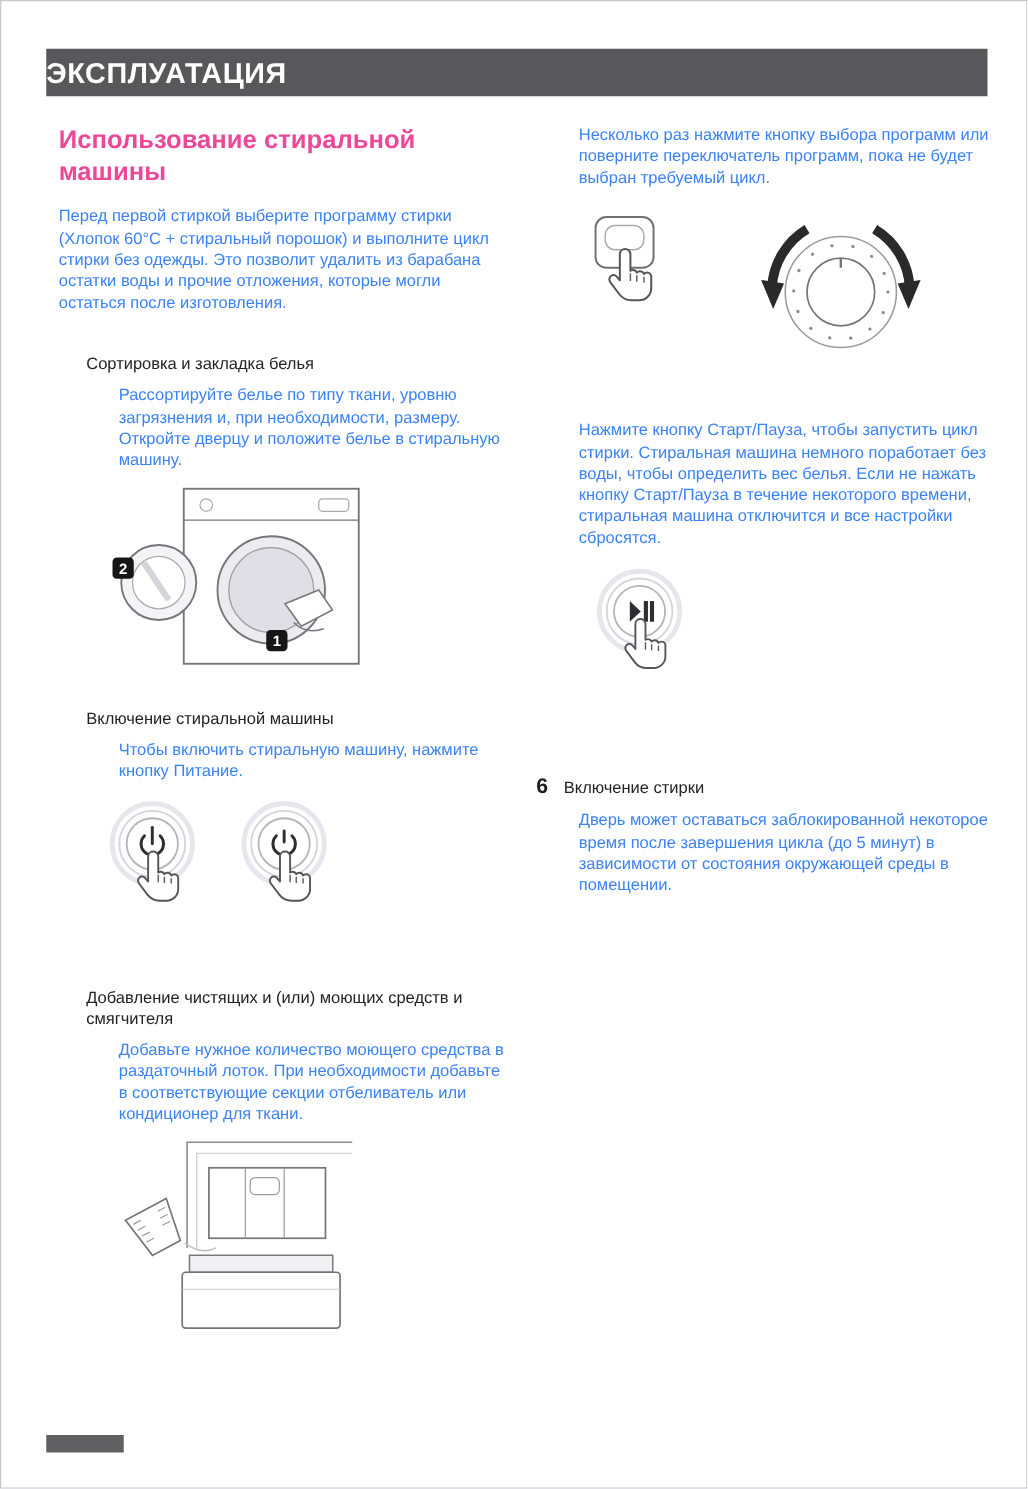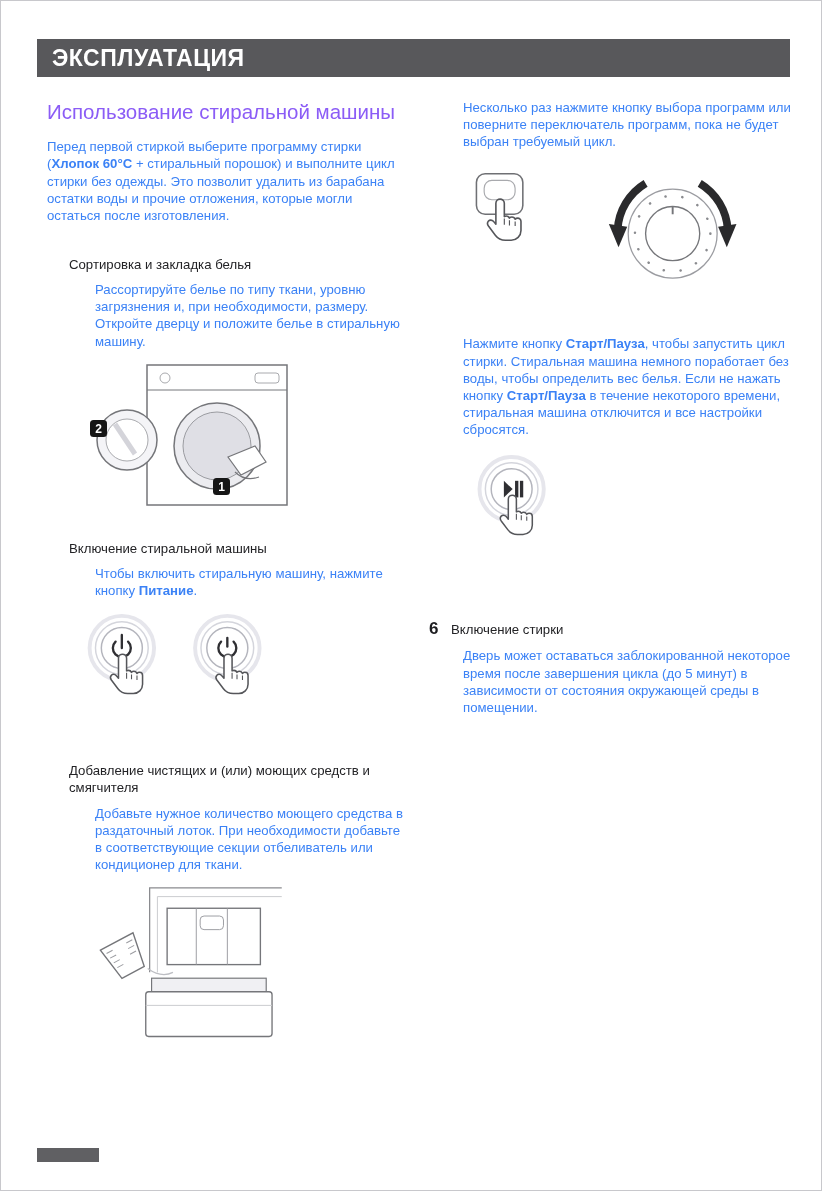--- a/index.html
+++ b/index.html
@@ -16,32 +16,32 @@
     overflow:hidden;
   }
   .header-bar {
     position:absolute; left:36px; top:38px;
     width:753px; height:38px;
     background:#58585b;
     display:flex; align-items:center;
   }
   .header-title {
     color:#ffffff; font-weight:bold; font-size:23px;
-    padding-left:15px; letter-spacing:.5px;
+    letter-spacing:.5px;
   }
   .columns {
     position:absolute; left:46px; top:98px;
     width:744px; display:flex; gap:50px;
   }
   .col-left  { width:356px; flex:0 0 356px; }
   .col-right { width:338px; flex:0 0 338px; }
 
   .doc-title {
-    font-size:20.5px; font-weight:normal; line-height:1.28;
-    margin-bottom:13px; color:#8b5cf6;
+    font-size:20.5px; font-weight:bold; line-height:1.28;
+    margin-bottom:13px; color:#ec4899;
   }
   .body {
     font-size:13.2px; line-height:1.3; color:#3b82f6;
   }
   .intro { margin-bottom:32px; }
 
   .step-heading {
     font-size:13.2px; line-height:1.3;
     margin:0 0 8px 22px;
   }
@@ -65,21 +65,21 @@
     font-weight:bold; font-size:17px; color:#1d1d20;
     width:22px; margin-left:-24px; flex:0 0 22px;
   }
   .step6 { margin-top:44px; }
   .step6 .step-body { margin-bottom:12px; }
 
   .footer-tab {
     position:absolute; left:36px; top:1147px;
     width:62px; height:14px; background:#606063;
   }
-  b { font-weight:bold; }
+  b { font-weight:normal; }
 </style>
 </head>
 <body>
 
 <svg width="0" height="0" style="position:absolute" aria-hidden="true">
   <defs>
     <g id="hand">
       <path d="M12.7 2 C11 2 9 3.2 9 5.7 L9 24 C9 24 7.8 22.5 6.8 21.4 C5.6 20.1 3.6 20 2.5 21.2 C1.4 22.4 1.5 24.2 2.5 25.6 L8.5 33.6 C10.6 36.4 13.9 38 17.4 38 L22.5 38 C27.2 38 31 34.2 31 29.5 L31 21.5 C31 19.9 29.7 18.6 28.1 18.6 C27.2 18.6 26.4 19 25.9 19.6 C25.5 18.4 24.4 17.6 23.1 17.6 C22.2 17.6 21.4 18 20.9 18.6 C20.4 17.5 19.3 16.8 18.1 16.8 C17.5 16.8 16.9 17 16.4 17.3 L16.4 5.7 C16.4 3.2 14.4 2 12.7 2 Z" fill="#ffffff" stroke="#55565a" stroke-width="1.4" stroke-linejoin="round"></path>
       <path d="M16.4 19 L16.4 24.5 M20.9 20.5 L20.9 25 M25.9 21.5 L25.9 25.5" fill="none" stroke="#55565a" stroke-width="1"></path>
     </g>

